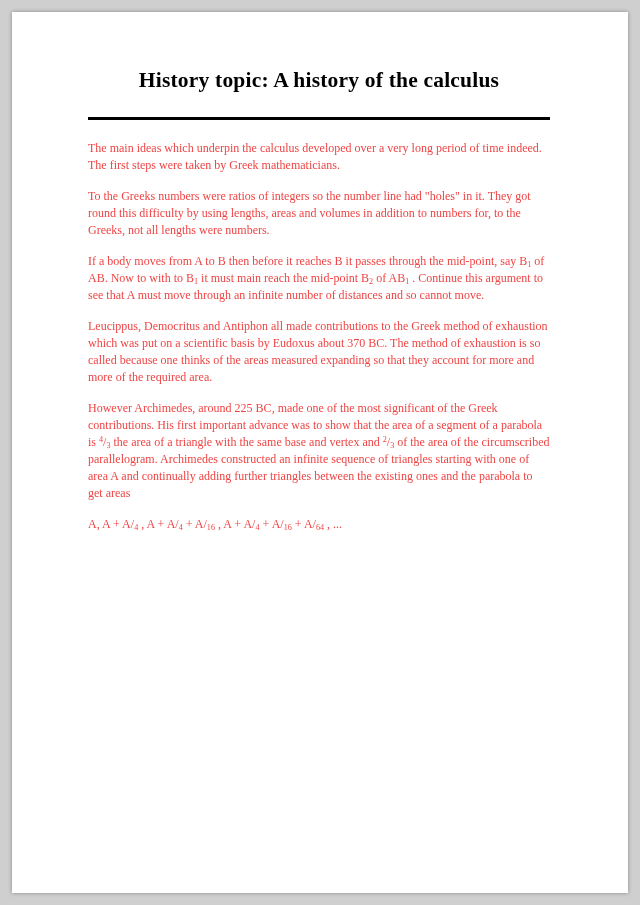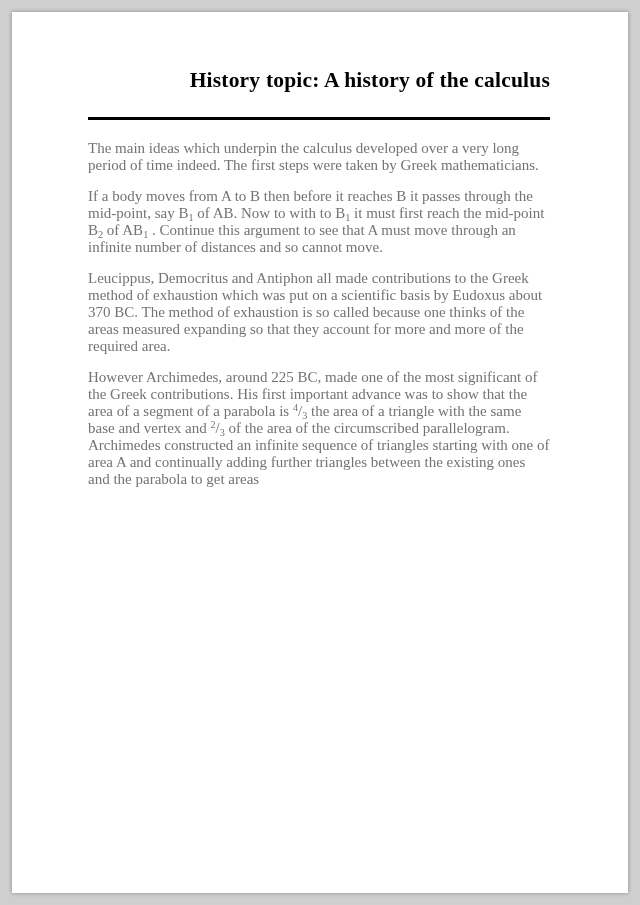--- a/index.html
+++ b/index.html
@@ -30,38 +30,38 @@
     color: #111111;
   }
 
   .page-inner {
     padding: 56px 78px 40px 76px;
   }
 
   h1.doc-title {
     font-size: 21.5px;
     font-weight: bold;
-    text-align: right;
+    text-align: center;
     letter-spacing: 0.2px;
     color: #000000;
     margin-bottom: 24px;
   }
 
   .title-rule {
     height: 3px;
     background: #000000;
     width: 100%;
     margin-bottom: 20px;
   }
 
   .doc-body p {
-    font-size: 15px;
+    font-size: 12px;
     line-height: 17px;
     margin: 0 0 14px 0;
-    color: #737373;
+    color: #ef4444;
     text-align: left;
   }
 
   .doc-body p:last-child {
     margin-bottom: 0;
   }
 
   .doc-body sub,
   .doc-body sup {
     font-size: 0.68em;
@@ -75,19 +75,21 @@
 </head>
 <body>
 
 <div class="canvas">
   <div class="page">
     <div class="page-inner">
       <h1 class="doc-title">History topic: A history of the calculus</h1>
       <div class="title-rule"></div>
       <div class="doc-body">
           <p><span>The main ideas which underpin the calculus developed over a very long period of time indeed. The first steps were taken by Greek mathematicians.</span></p>
-          <p><span>If a body moves from A to B then before it reaches B it passes through the mid-point, say B</span><sub>1</sub><span> of AB. Now to with to B</span><sub>1</sub><span> it must first reach the mid-point B</span><sub>2</sub><span> of AB</span><sub>1</sub><span> . Continue this argument to see that A must move through an infinite number of distances and so cannot move.</span></p>
+          <p><span>To the Greeks numbers were ratios of integers so the number line had "holes" in it. They got round this difficulty by using lengths, areas and volumes in addition to numbers for, to the Greeks, not all lengths were numbers.</span></p>
+          <p><span>If a body moves from A to B then before it reaches B it passes through the mid-point, say B</span><sub>1</sub><span> of AB. Now to with to B</span><sub>1</sub><span> it must main reach the mid-point B</span><sub>2</sub><span> of AB</span><sub>1</sub><span> . Continue this argument to see that A must move through an infinite number of distances and so cannot move.</span></p>
           <p><span>Leucippus, Democritus and Antiphon all made contributions to the Greek method of exhaustion which was put on a scientific basis by Eudoxus about 370 BC. The method of exhaustion is so called because one thinks of the areas measured expanding so that they account for more and more of the required area.</span></p>
           <p><span>However Archimedes, around 225 BC, made one of the most significant of the Greek contributions. His first important advance was to show that the area of a segment of a parabola is </span><sup>4</sup><span>/</span><sub>3</sub><span> the area of a triangle with the same base and vertex and </span><sup>2</sup><span>/</span><sub>3</sub><span> of the area of the circumscribed parallelogram. Archimedes constructed an infinite sequence of triangles starting with one of area A and continually adding further triangles between the existing ones and the parabola to get areas</span></p>
+          <p><span>A, A + A/</span><sub>4</sub><span> , A + A/</span><sub>4</sub><span> + A/</span><sub>16</sub><span> , A + A/</span><sub>4</sub><span> + A/</span><sub>16</sub><span> + A/</span><sub>64</sub><span> , ...</span></p>
         </div>
     </div>
   </div>
 </div>
 
 </body></html>

